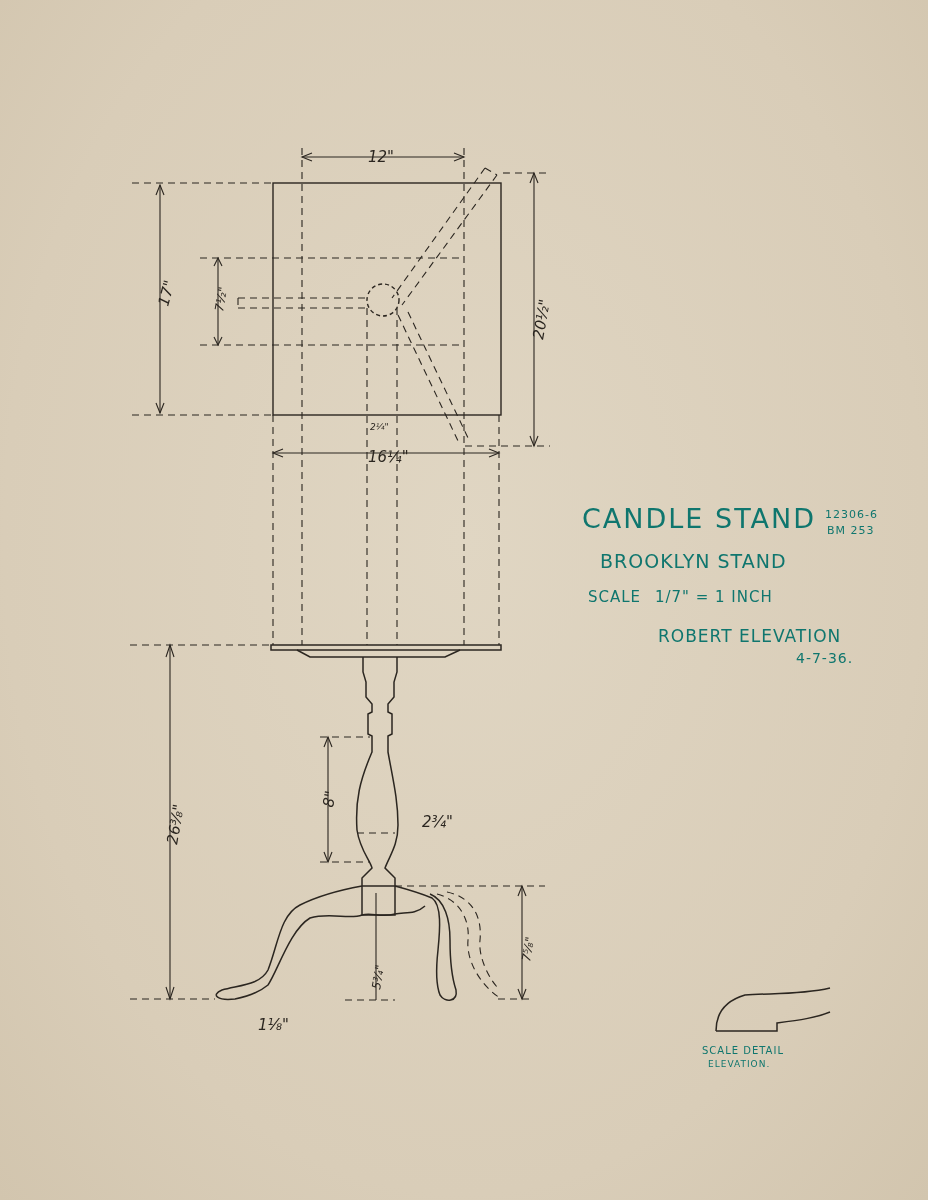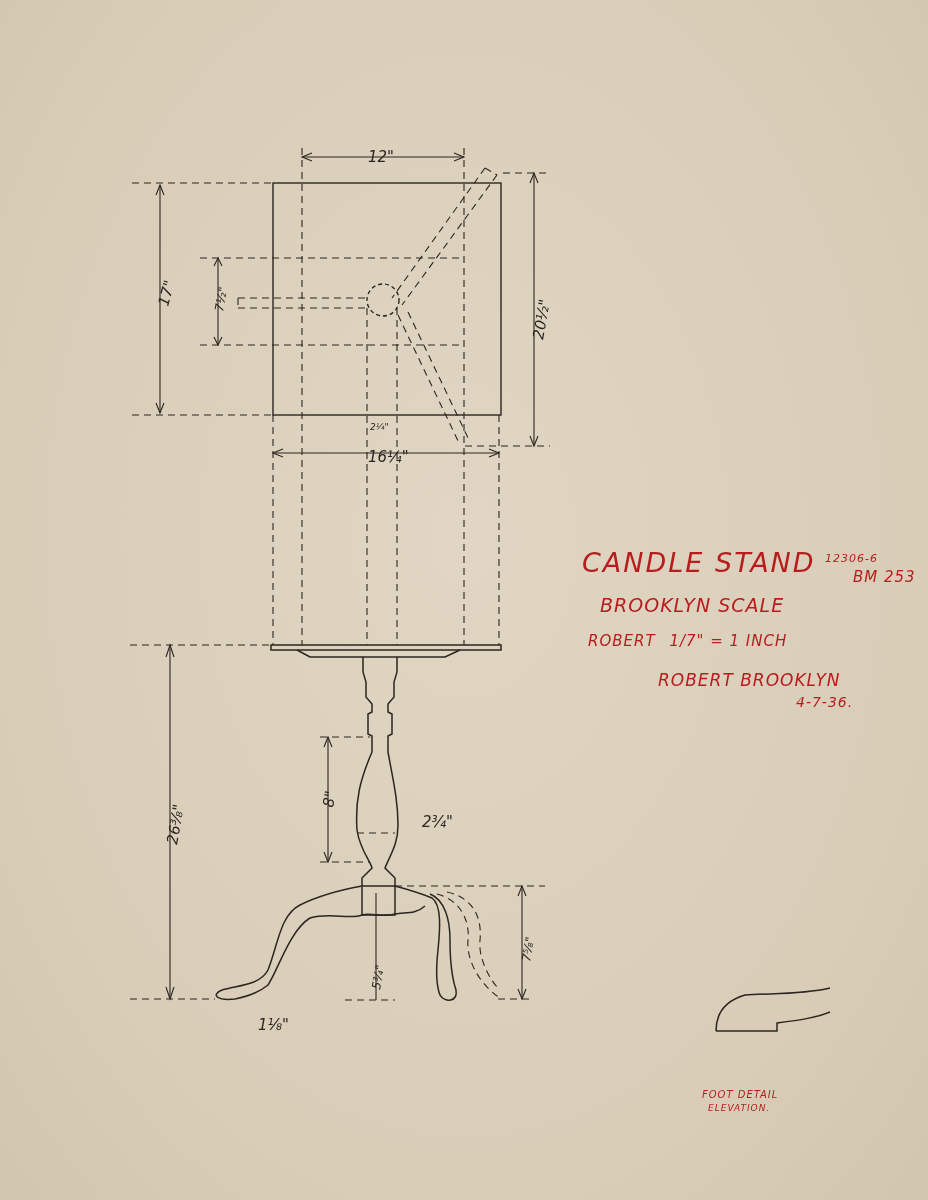--- a/index.html
+++ b/index.html
@@ -1,20 +1,20 @@
 <!DOCTYPE html>
 <html><head>
 <meta charset="utf-8">
 <style>
   html,body{margin:0;padding:0;}
   body{width:928px;height:1200px;background:#dcd1bd;position:relative;overflow:hidden;font-family:"DejaVu Sans",sans-serif;}
   .paper{position:absolute;left:0;top:0;width:928px;height:1200px;background:radial-gradient(ellipse at 50% 45%,#e0d6c3 0%,#d9cdb8 70%,#d2c5ae 100%);}
   svg{position:absolute;left:0;top:0;}
   .hand{font-family:"DejaVu Sans",sans-serif;font-style:italic;fill:#2b2620;}
-  .txt{position:absolute;color:#b91c1c;font-family:"DejaVu Sans",sans-serif;font-style:italic;letter-spacing:1px;white-space:nowrap;margin-top:44px;}
+  .txt{position:absolute;color:#0f766e;font-family:"DejaVu Sans",sans-serif;letter-spacing:1px;white-space:nowrap;}
 </style>
 </head>
 <body>
 
 <div class="paper"></div>
 
 <svg width="928" height="1200" viewBox="0 0 928 1200">
   <g stroke="#2b2620" fill="none" stroke-width="1.4">
 
     <rect x="273" y="183" width="228" height="232"></rect>
@@ -109,22 +109,22 @@
     <text x="333" y="808" transform="rotate(-80 333 808)">8"</text>
     <text x="422" y="827">2¾"</text>
     <text x="530" y="962" font-size="12" transform="rotate(-80 530 962)">7⅝"</text>
     <text x="380" y="990" font-size="12" transform="rotate(-80 380 990)">5¾"</text>
     <text x="258" y="1030">1⅛"</text>
   </g>
 </svg>
 
 <div class="txt" style="left:582px;top:503px;font-size:27px;letter-spacing:2px;">CANDLE  STAND</div>
 <div class="txt" style="left:825px;top:508px;font-size:11px;">12306-6</div>
-<div class="txt" style="left:853px;top:524px;font-size:15px;">BM 253</div>
-<div class="txt" style="left:600px;top:550px;font-size:19px;">BROOKLYN SCALE</div>
+<div class="txt" style="left:827px;top:524px;font-size:11px;">BM 253</div>
+<div class="txt" style="left:600px;top:550px;font-size:19px;">BROOKLYN STAND</div>
 <div class="txt" style="left:588px;top:588px;font-size:15px;">
-  <span>ROBERT</span>
+  <span>SCALE</span>
   <span style="margin-left:8px;">1/7</span><span>" = 1 INCH</span>
 </div>
-<div class="txt" style="left:658px;top:626px;font-size:17px;">ROBERT BROOKLYN</div>
+<div class="txt" style="left:658px;top:626px;font-size:17px;">ROBERT ELEVATION</div>
 <div class="txt" style="left:796px;top:650px;font-size:14px;">4-7-36.</div>
-<div class="txt" style="left:702px;top:1045px;font-size:10px;">FOOT DETAIL</div>
+<div class="txt" style="left:702px;top:1045px;font-size:10px;">SCALE DETAIL</div>
 <div class="txt" style="left:708px;top:1059px;font-size:9px;text-align:center;">ELEVATION.</div>
 
 </body></html>

